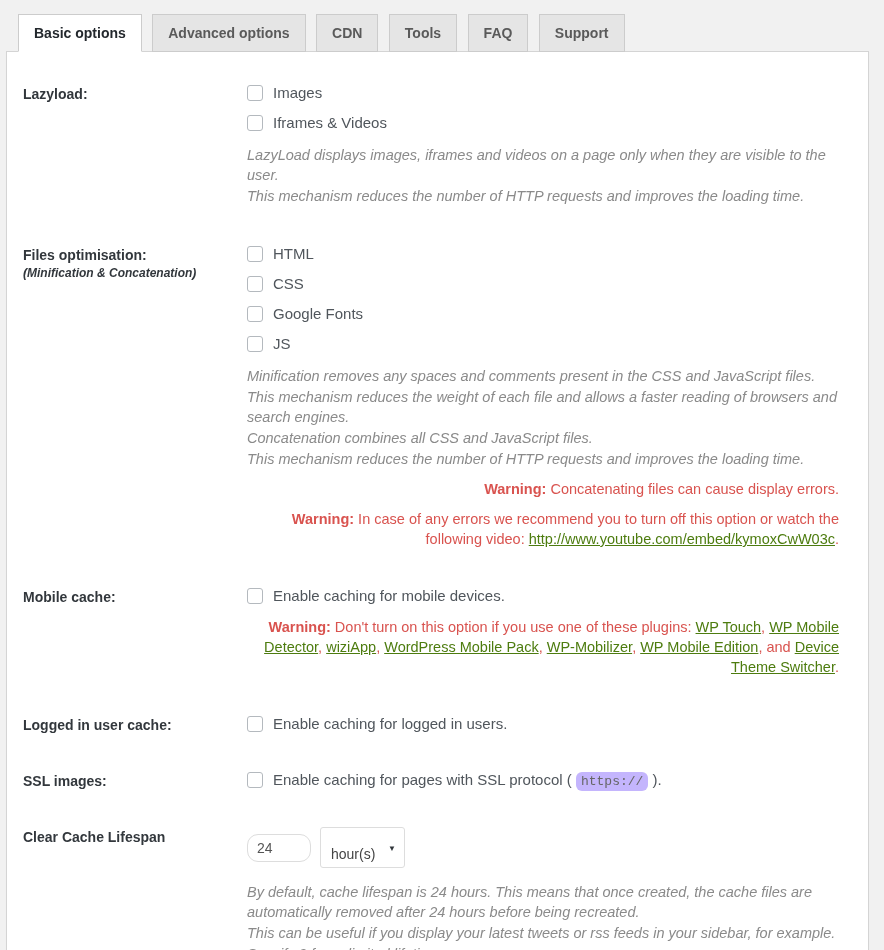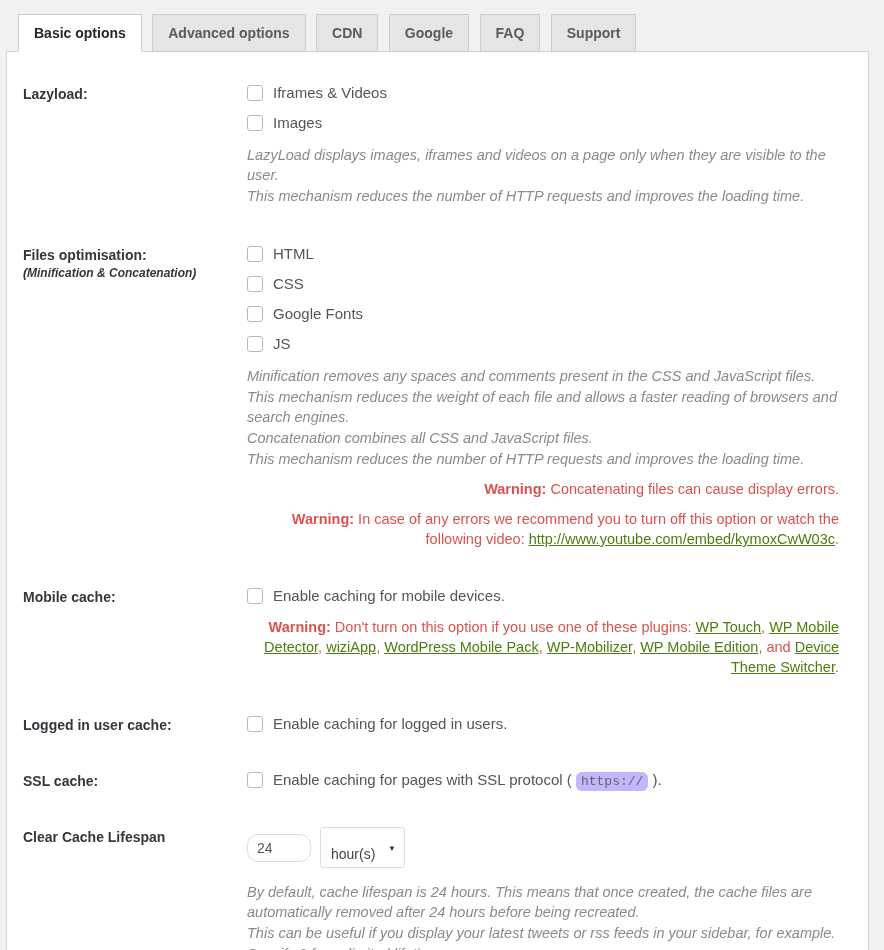--- a/index.html
+++ b/index.html
@@ -175,39 +175,39 @@
     pointer-events: none;
   }
 </style>
 </head>
 <body>
 
 <div class="tabbar">
   <div class="tab active">Basic options</div>
   <div class="tab">Advanced options</div>
   <div class="tab">CDN</div>
-  <div class="tab">Google</div>
+  <div class="tab">Tools</div>
   <div class="tab">FAQ</div>
   <div class="tab">Support</div>
 </div>
 
 <div class="panel">
 
   <div class="row">
     <div class="row-label">
       <div class="lbl">Lazyload:</div>
     </div>
     <div class="row-content">
       <label class="cb-line">
         <input type="checkbox" style="">
+        <span class="cb-text">Images</span>
+      </label>
+      <label class="cb-line">
+        <input type="checkbox" style="">
         <span class="cb-text">Iframes &amp; Videos</span>
-      </label>
-      <label class="cb-line">
-        <input type="checkbox" style="">
-        <span class="cb-text">Images</span>
       </label>
       <div class="desc-block">
         <p class="desc">LazyLoad displays images, iframes and videos on a page only when they are visible to the user.</p>
         <p class="desc">This mechanism reduces the number of HTTP requests and improves the loading time.</p>
       </div>
     </div>
   </div>
 
   <div class="row">
     <div class="row-label">
@@ -262,21 +262,21 @@
     <div class="row-content">
       <label class="cb-line">
         <input type="checkbox" style="">
         <span class="cb-text">Enable caching for logged in users.</span>
       </label>
     </div>
   </div>
 
   <div class="row">
     <div class="row-label">
-      <div class="lbl">SSL cache:</div>
+      <div class="lbl">SSL images:</div>
     </div>
     <div class="row-content">
       <label class="cb-line">
         <input type="checkbox" style="">
         <span class="cb-text"><span>Enable caching for pages with SSL protocol ( </span><code class="code-chip">https://</code><span> ).</span></span>
       </label>
     </div>
   </div>
 
   <div class="row">

